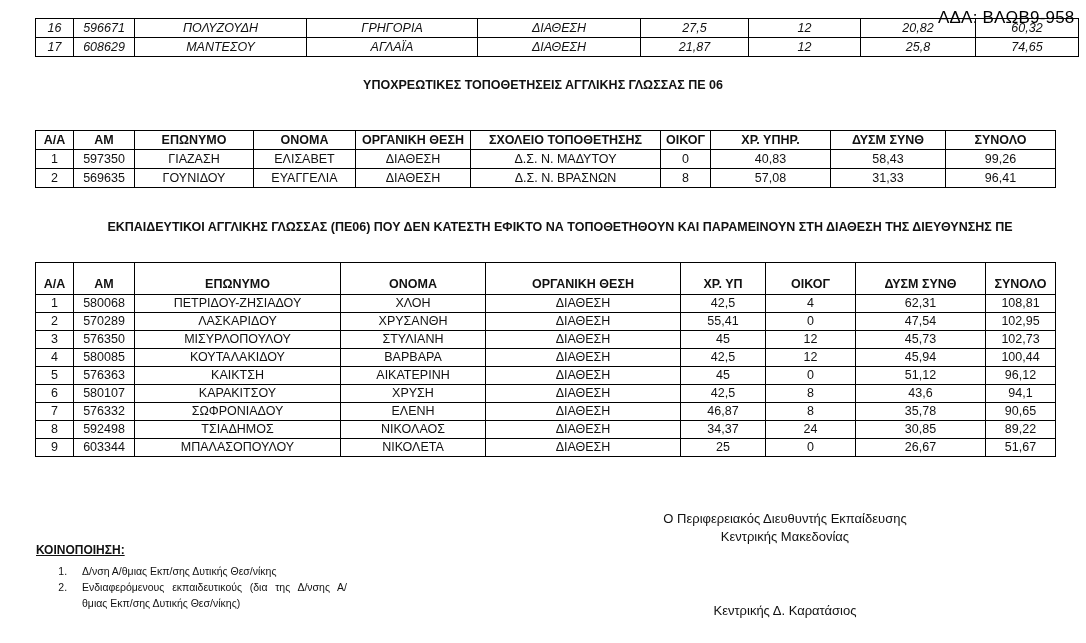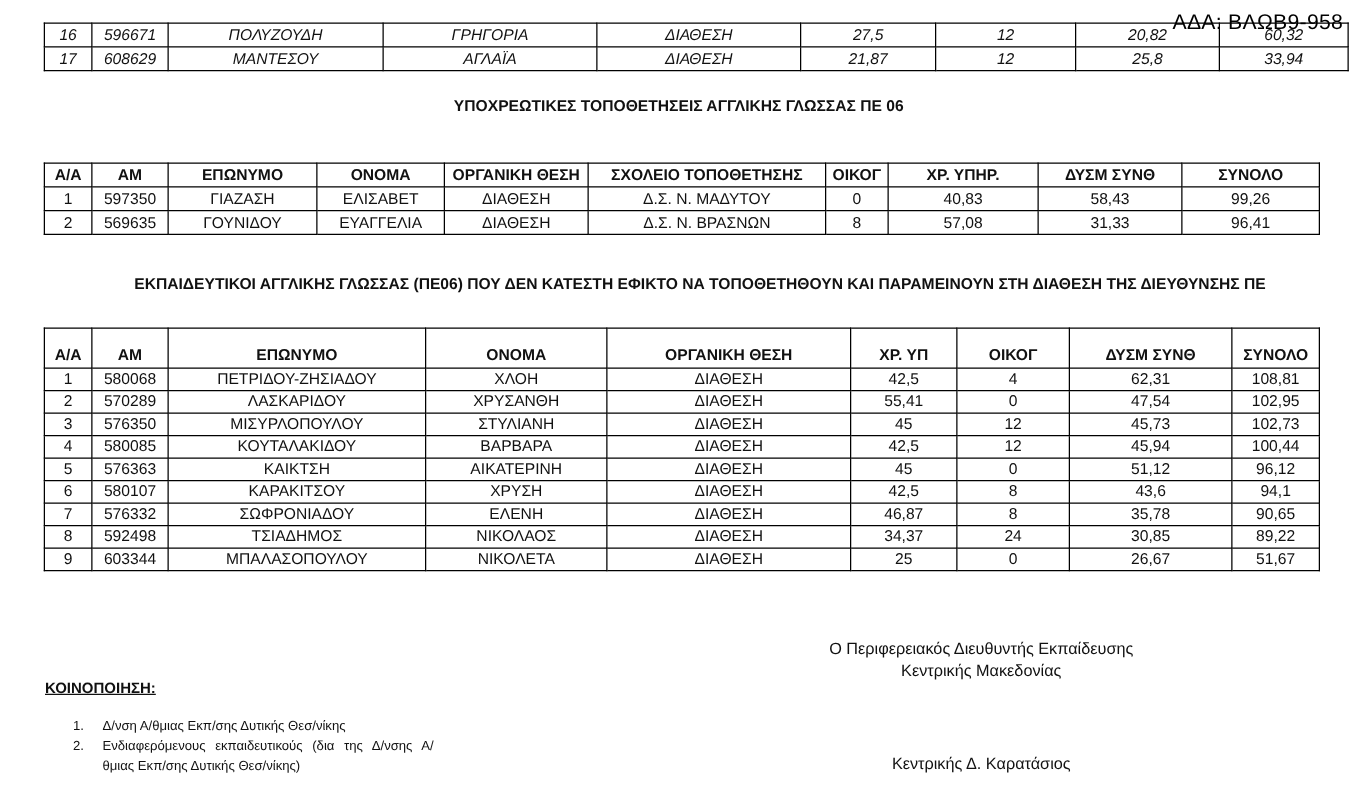--- a/index.html
+++ b/index.html
@@ -15,21 +15,21 @@
   #t2 td, #t2 th { height: 18px; }
   #t3 { left: 35px; top: 262px; width: 1020px; }
   #t3 th { height: 30px; vertical-align: bottom; padding-bottom: 1px; }
   #t3 td { height: 17px; }
   .heading { position: absolute; font-weight: bold; font-size: 12.5px; text-align: center; }
   #h1 { left: 0; width: 1086px; top: 78px; }
   #h2 { left: 60px; width: 1000px; top: 218px; line-height: 19px; }
   #ada { position: absolute; left: 938px; top: 8px; font-size: 17px; color: #000000;
          font-family: "Liberation Sans", sans-serif; letter-spacing: 0.2px; }
   #notif { position: absolute; left: 36px; top: 543px; font-size: 11.5px; }
-  #notif-title { font-weight: bold; text-decoration: underline; font-size: 12px; margin-bottom: 16px; }
+  #notif-title { font-weight: bold; text-decoration: underline; font-size: 12px; margin-bottom: 6px; }
   #notif ol { margin: 0; padding-left: 34px; font-size: 10.5px; line-height: 16px; }
   #notif ol li { padding-left: 12px; width: 265px; text-align: justify; }
   #sig { position: absolute; left: 640px; top: 510px; width: 290px; text-align: center;
          font-size: 13px; line-height: 18px; }
   #signer { position: absolute; left: 640px; top: 603px; width: 290px; text-align: center; font-size: 13px; }
 </style>
 </head>
 <body>
 
 <table id="t1">
@@ -58,21 +58,21 @@
       </tr>
       <tr>
         <td>17</td>
         <td>608629</td>
         <td>ΜΑΝΤΕΣΟΥ</td>
         <td>ΑΓΛΑΪΑ</td>
         <td>ΔΙΑΘΕΣΗ</td>
         <td>21,87</td>
         <td>12</td>
         <td>25,8</td>
-        <td>33,94</td>
+        <td>74,65</td>
       </tr>
     </tbody>
 </table>
 
 <div id="ada">ΑΔΑ: ΒΛΩΒ9-958</div>
 
 <div id="h1" class="heading">ΥΠΟΧΡΕΩΤΙΚΕΣ ΤΟΠΟΘΕΤΗΣΕΙΣ ΑΓΓΛΙΚΗΣ ΓΛΩΣΣΑΣ ΠΕ 06</div>
 
 <table id="t2">
   <colgroup>

